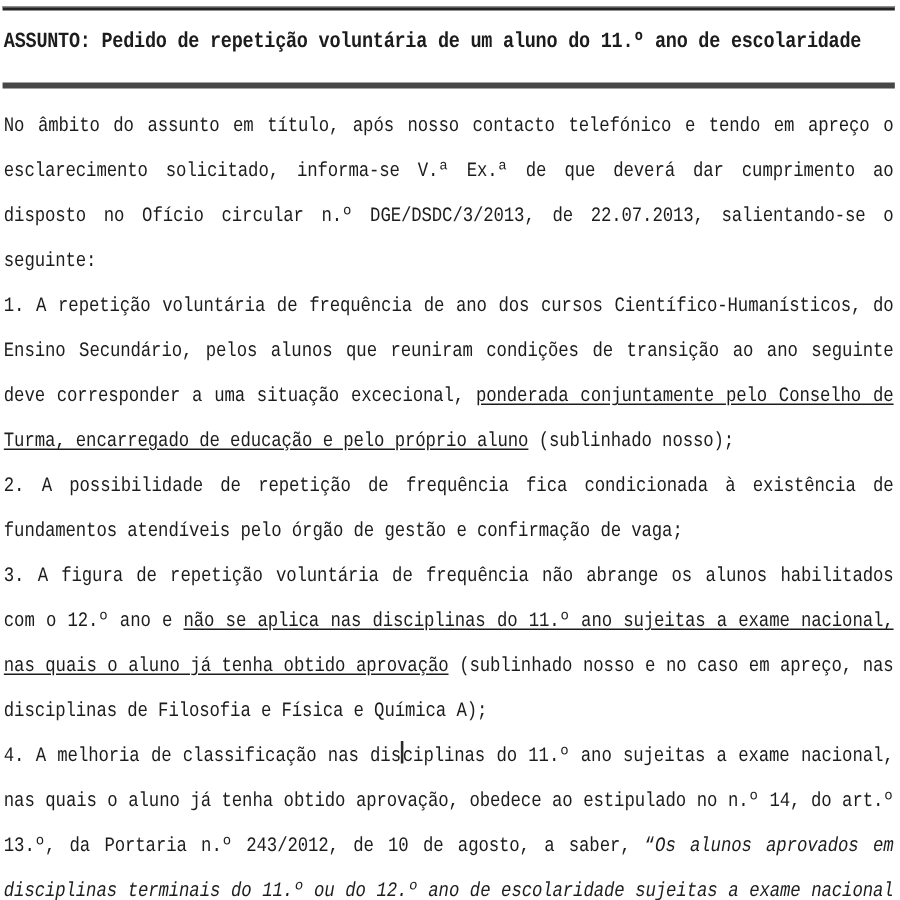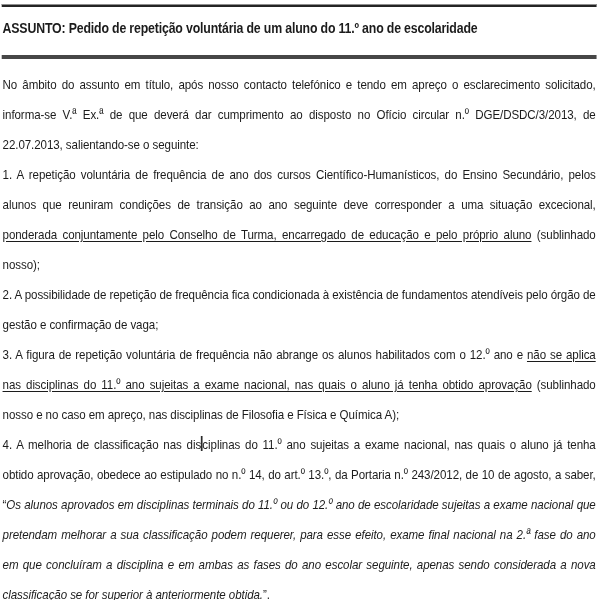--- a/index.html
+++ b/index.html
@@ -6,21 +6,21 @@
     margin: 0;
     padding: 0;
     background: #ffffff;
   }
   .doc {
     position: relative;
     width: 600px;
     height: 600px;
     background: #ffffff;
     overflow: hidden;
-    font-family: Liberation Sans, sans-serif;
+    font-family: Liberation Mono, monospace;
     color: #1c1c1c;
   }
   
   .scale {
     width: 705px;
     transform: scaleX(0.851);
     transform-origin: 0 0;
   }
   .rule {
     margin-left: 2px;

